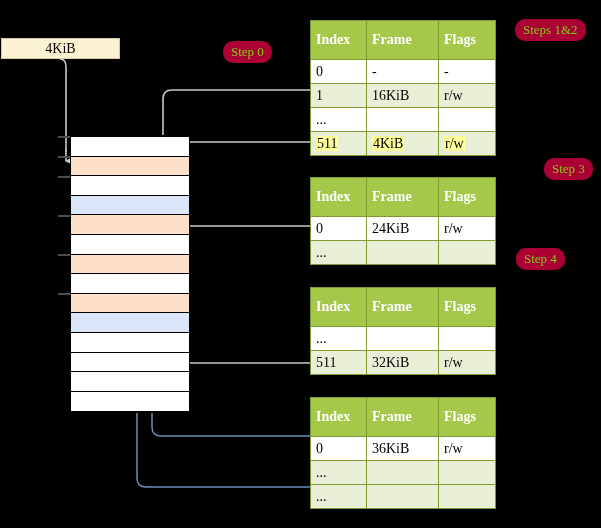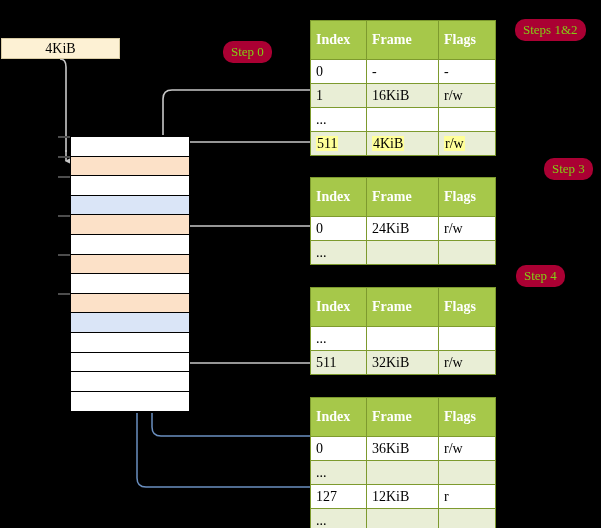--- a/index.html
+++ b/index.html
@@ -26,21 +26,21 @@
     background:#aa0033;color:#84cc16;
     font-size:13px;line-height:1;
     padding:4px 8px 5px 8px;
     border-radius:10px;
     white-space:nowrap;
     box-shadow:0 1px 0 rgba(0,0,0,.4);
   }
   .badge.b0{left:189px;top:41px;margin-left:34px;}
   .badge.b12{left:515px;top:19px;}
   .badge.b3{left:544px;top:158px;}
-  .badge.b4{left:516px;top:265px;text-align:right;}
+  .badge.b4{left:516px;top:248px;text-align:right;}
 
   
   .memcol{
     position:absolute;left:70px;top:135px;width:120px;
     border:1px solid #000;border-top:2px solid #000;border-bottom:2px solid #000;
     box-sizing:border-box;
   }
   .memrow{
     height:19.6px;box-sizing:border-box;
     border-bottom:1px solid #000;
@@ -291,25 +291,20 @@
         <tr>
           <td>0</td>
           <td>36KiB</td>
           <td>r/w</td>
         </tr>
         <tr class="alt">
           <td>...</td>
           <td></td>
           <td></td>
         </tr>
-        <tr>
-          <td>127</td>
-          <td>12KiB</td>
-          <td>r</td>
-        </tr>
         <tr class="alt">
           <td>...</td>
           <td></td>
           <td></td>
         </tr>
       </tbody>
   </table>
 
 </div>
 

